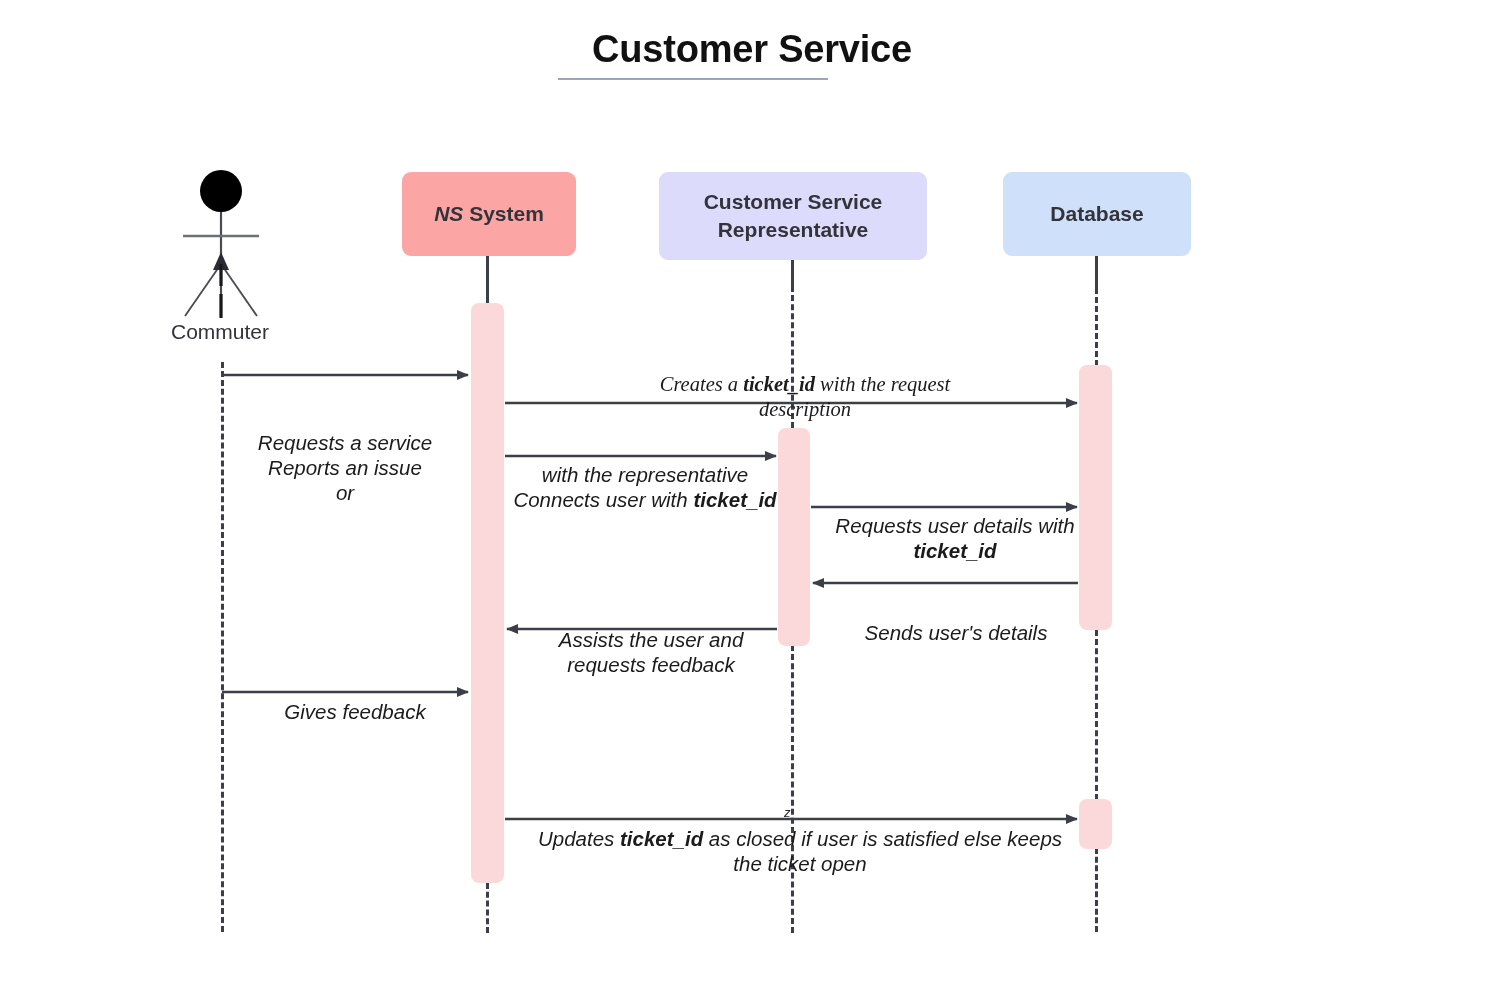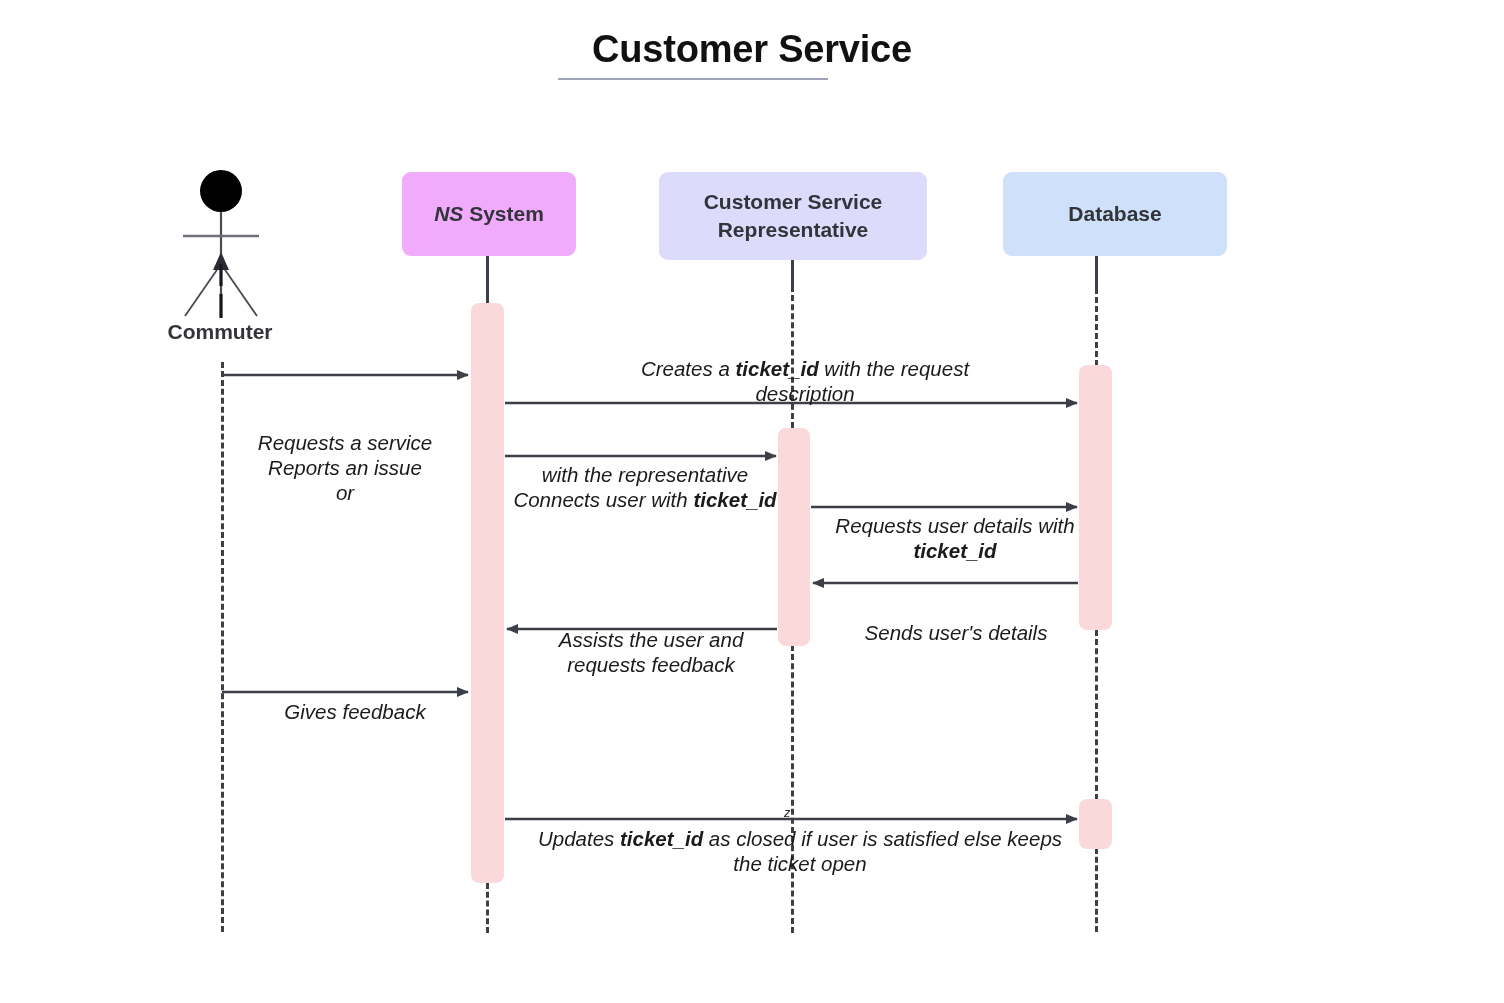--- a/index.html
+++ b/index.html
@@ -51,47 +51,47 @@
     font-weight: bold;
     color: #33333a;
     line-height: 1.32;
     box-sizing: border-box;
     padding: 4px 10px;
   }
   .participant-box .ital { font-style: italic; }
 
   #box-ns {
     left: 402px; top: 172px; width: 174px; height: 84px;
-    background: #f0abfc;
+    background: #fca5a5;
   }
   #box-csr {
     left: 659px; top: 172px; width: 268px; height: 88px;
     background: #DDDBFB;
   }
   #box-db {
-    left: 1003px; top: 172px; width: 224px; height: 84px;
+    left: 1003px; top: 172px; width: 188px; height: 84px;
     background: #CFE0FA;
   }
 
   
   #actor-commuter {
     position: absolute;
     left: 157px;
     top: 168px;
     width: 126px;
     height: 190px;
   }
   .actor-label {
     position: absolute;
     left: 140px;
     top: 320px;
     width: 160px;
     text-align: center;
     font-size: 21px;
-    font-weight: bold;
+    font-weight: normal;
     color: #33333a;
   }
 
   
   .lifeline {
     position: absolute;
     width: 0;
     border-left: 3px dashed #3c3f47;
   }
   
@@ -218,21 +218,21 @@
   </svg>
 
   <div class="artifact-z" style="left:784px; top:805px;">z</div>
 
   <div class="msg-label" style="left:200px; top:398px; width:290px;margin-top:32px;">
     <div>Requests a service</div>
     <div>Reports an issue</div>
     <div>or</div>
   </div>
 
-  <div class="msg-label" style="left:600px; top:356px; width:410px;">
+  <div class="msg-label" style="left:600px; top:372px; width:410px;font-family:Liberation Serif, serif;">
     <div><span>Creates a </span><b>ticket_id</b><span> with the request</span></div>
     <div>description</div>
   </div>
 
   <div class="msg-label" style="left:500px; top:462px; width:290px;">
     <div>with the representative</div>
     <div><span>Connects user with </span><b>ticket_id</b></div>
   </div>
 
   <div class="msg-label" style="left:820px; top:513px; width:270px;">

